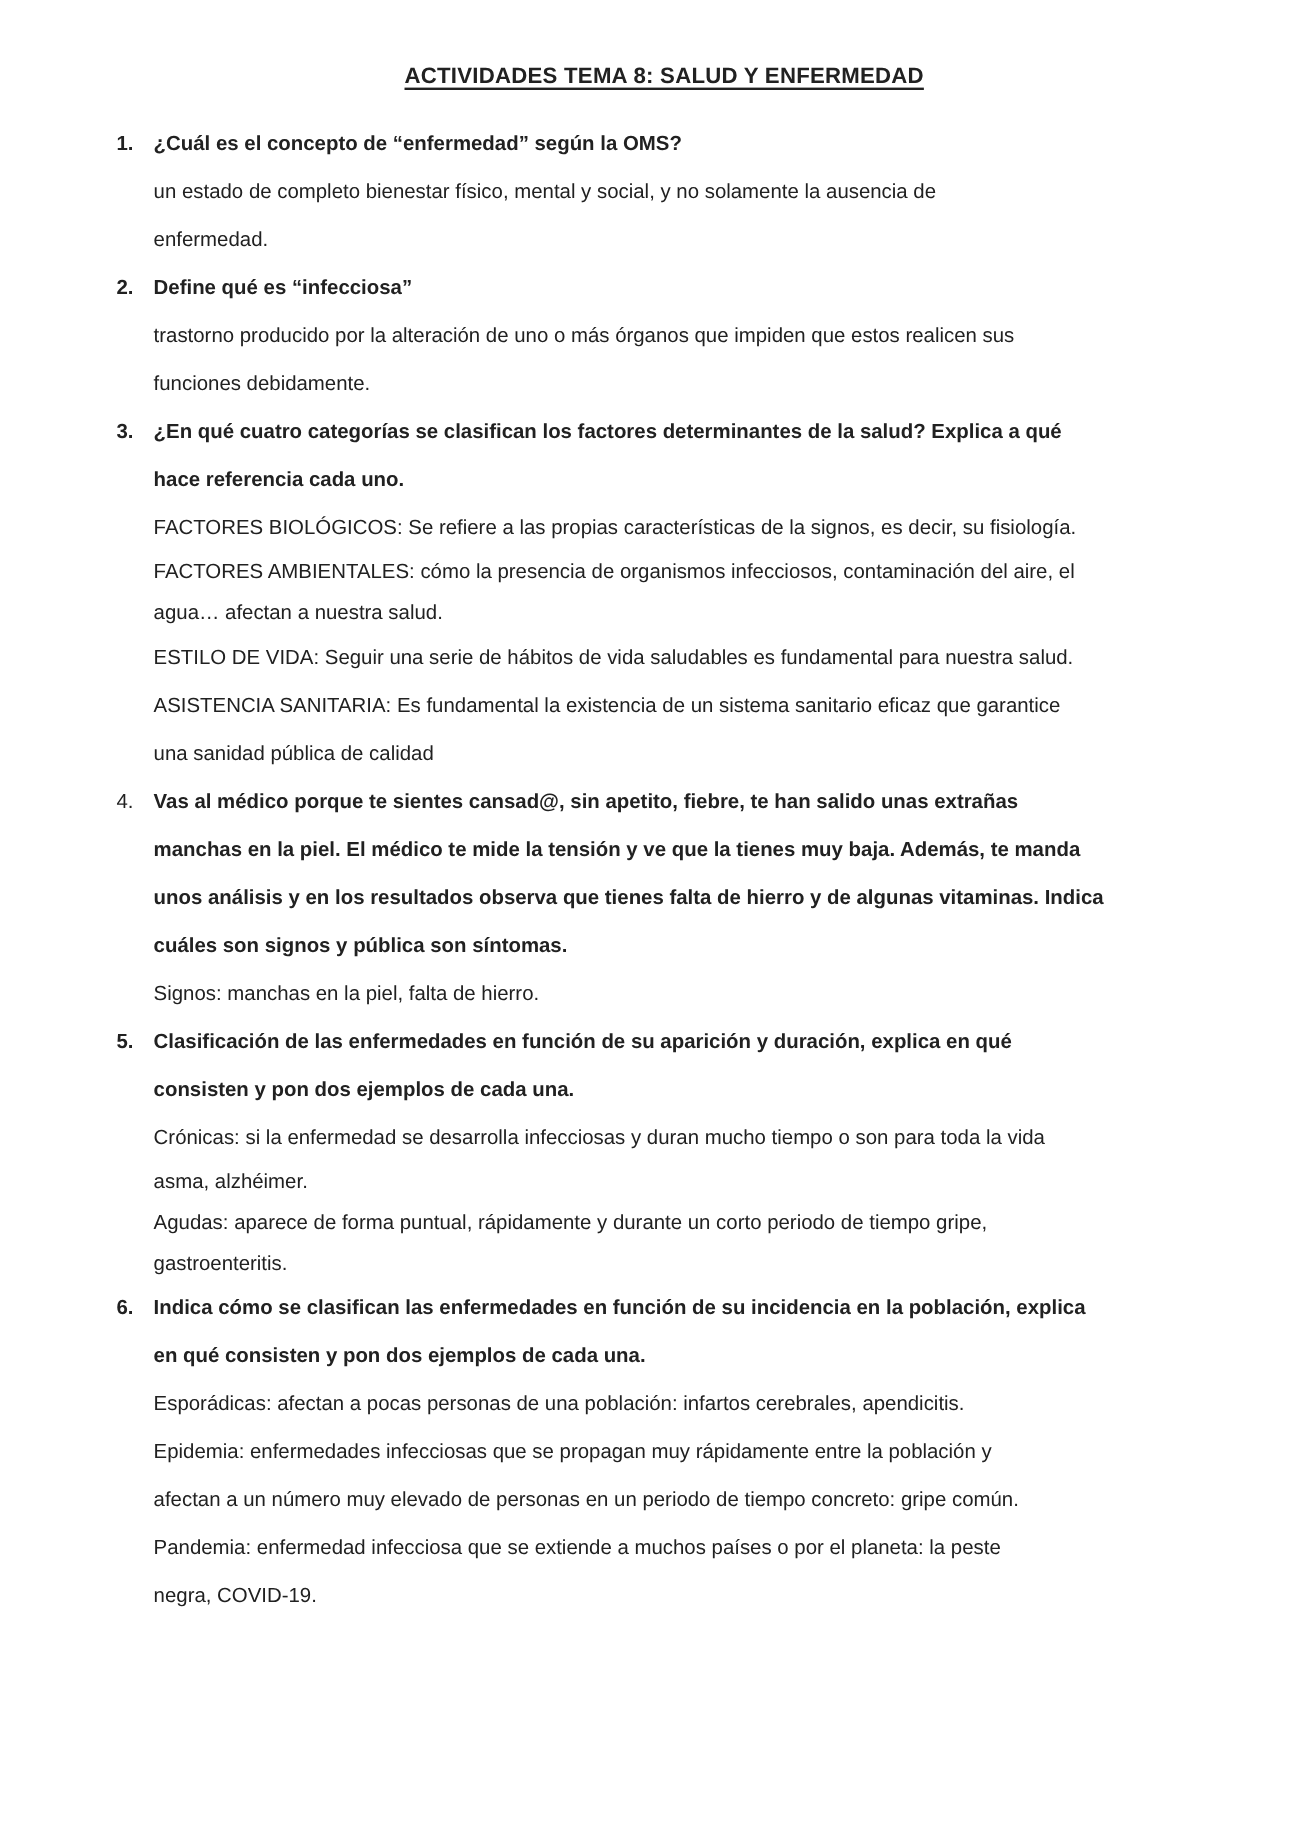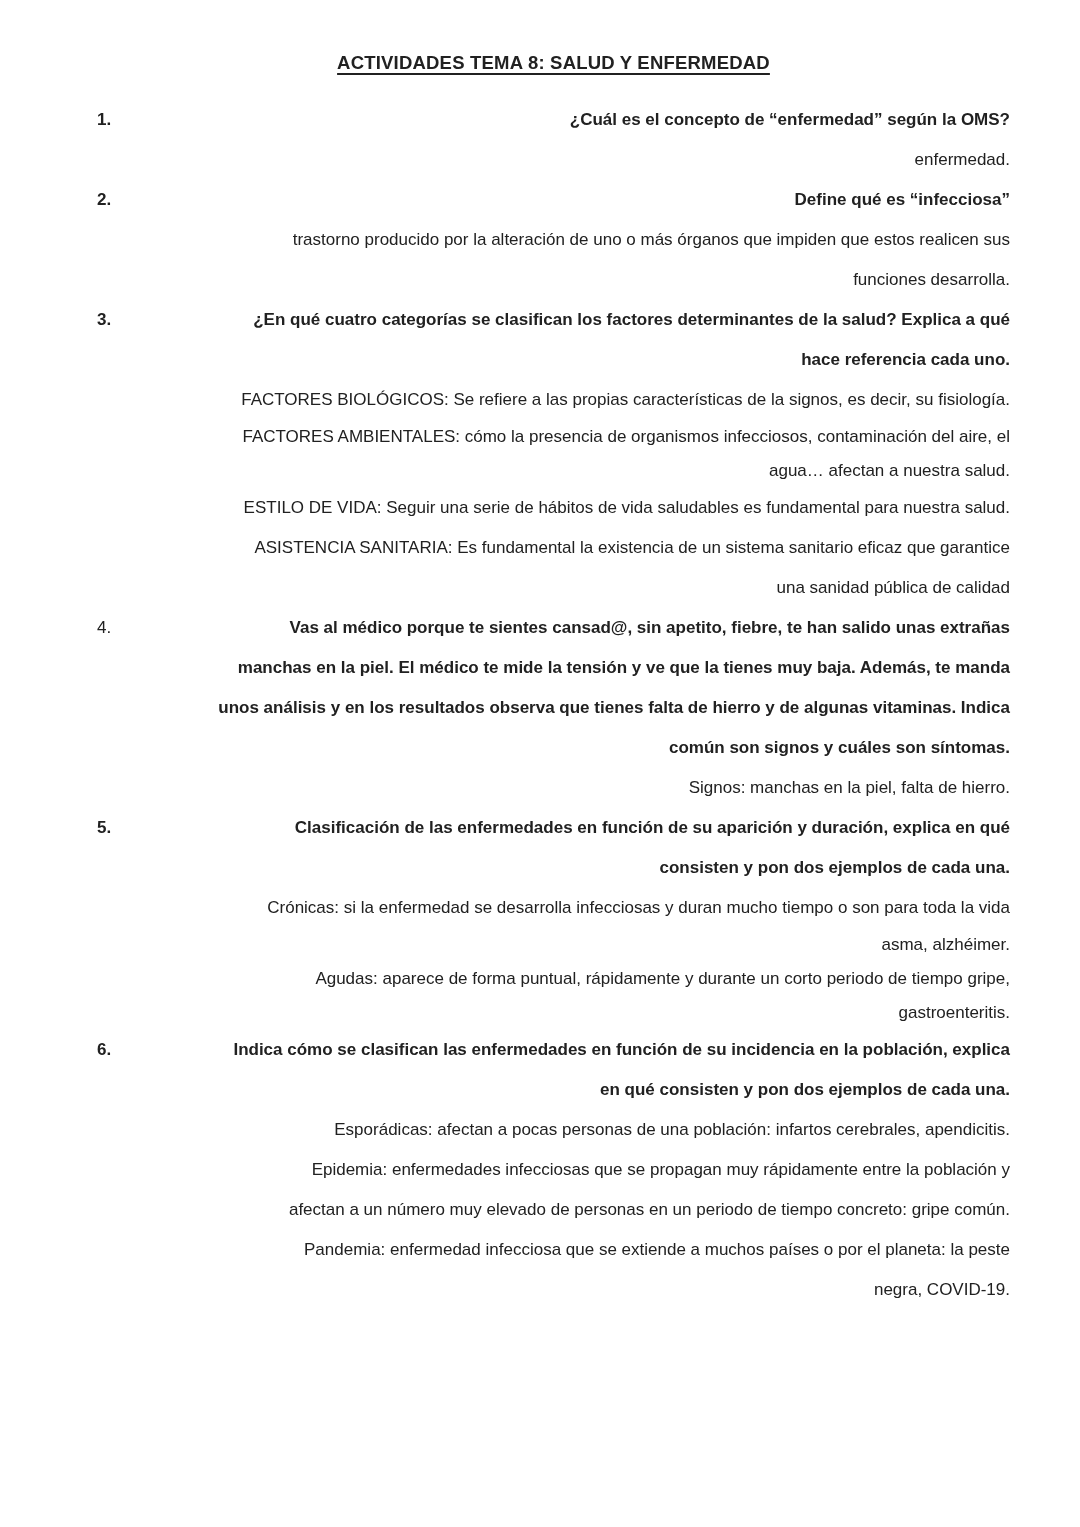--- a/index.html
+++ b/index.html
@@ -42,21 +42,20 @@
     top: 0;
     font-weight: bold;
     line-height: 40px;
   }
   .num.normal {
     font-weight: normal;
   }
   .line {
     line-height: 40px;
     white-space: nowrap;
-    text-align: right;
   }
   .line.tight {
     line-height: 34px;
   }
   .q {
     font-weight: bold;
   }
   .term {
     text-underline-offset: 3px;
   }
@@ -64,48 +63,49 @@
 </head>
 <body>
 
 <div class="page">
 
   <div class="title">ACTIVIDADES TEMA 8: SALUD Y ENFERMEDAD</div>
 
   <div class="item">
     <span class="num">1.</span>
     <div class="line q">¿Cuál es el concepto de “enfermedad” según la OMS?</div>
+    <div class="line">un estado de completo bienestar físico, mental y social, y no solamente la ausencia de</div>
     <div class="line">enfermedad.</div>
   </div>
 
   <div class="item">
     <span class="num">2.</span>
     <div class="line q">Define qué es “infecciosa”</div>
     <div class="line">trastorno producido por la alteración de uno o más órganos que impiden que estos realicen sus</div>
-    <div class="line">funciones desarrolla.</div>
+    <div class="line">funciones debidamente.</div>
   </div>
 
   <div class="item">
     <span class="num">3.</span>
     <div class="line q">¿En qué cuatro categorías se clasifican los factores determinantes de la salud? Explica a qué</div>
     <div class="line q">hace referencia cada uno.</div>
     <div class="line"><span class="term">FACTORES BIOLÓGICOS</span><span>: Se refiere a las propias características de la signos, es decir, su fisiología.</span></div>
     <div class="line tight"><span class="term">FACTORES AMBIENTALES</span><span>: cómo la presencia de organismos infecciosos, contaminación del aire, el</span></div>
     <div class="line tight">agua… afectan a nuestra salud.</div>
     <div class="line"><span class="term">ESTILO DE VIDA</span><span>: Seguir una serie de hábitos de vida saludables es fundamental para nuestra salud.</span></div>
     <div class="line"><span class="term">ASISTENCIA SANITARIA</span><span>: Es fundamental la existencia de un sistema sanitario eficaz que garantice</span></div>
     <div class="line">una sanidad pública de calidad</div>
   </div>
 
   <div class="item">
     <span class="num normal">4.</span>
     <div class="line q">Vas al médico porque te sientes cansad@, sin apetito, fiebre, te han salido unas extrañas</div>
     <div class="line q">manchas en la piel. El médico te mide la tensión y ve que la tienes muy baja. Además, te manda</div>
     <div class="line q">unos análisis y en los resultados observa que tienes falta de hierro y de algunas vitaminas. Indica</div>
-    <div class="line q">común son signos y cuáles son síntomas.</div>
+    <div class="line q">cuáles son signos y pública son síntomas.</div>
     <div class="line"><span class="term">Signos</span><span>: manchas en la piel, falta de hierro.</span></div>
   </div>
 
   <div class="item">
     <span class="num">5.</span>
     <div class="line q">Clasificación de las enfermedades en función de su aparición y duración, explica en qué</div>
     <div class="line q">consisten y pon dos ejemplos de cada una.</div>
     <div class="line"><span class="term">Crónicas</span><span>: si la enfermedad se desarrolla infecciosas y duran mucho tiempo o son para toda la vida</span></div>
     <div class="line tight">asma, alzhéimer.</div>
     <div class="line tight"><span class="term">Agudas</span><span>: aparece de forma puntual, rápidamente y durante un corto periodo de tiempo gripe,</span></div>

